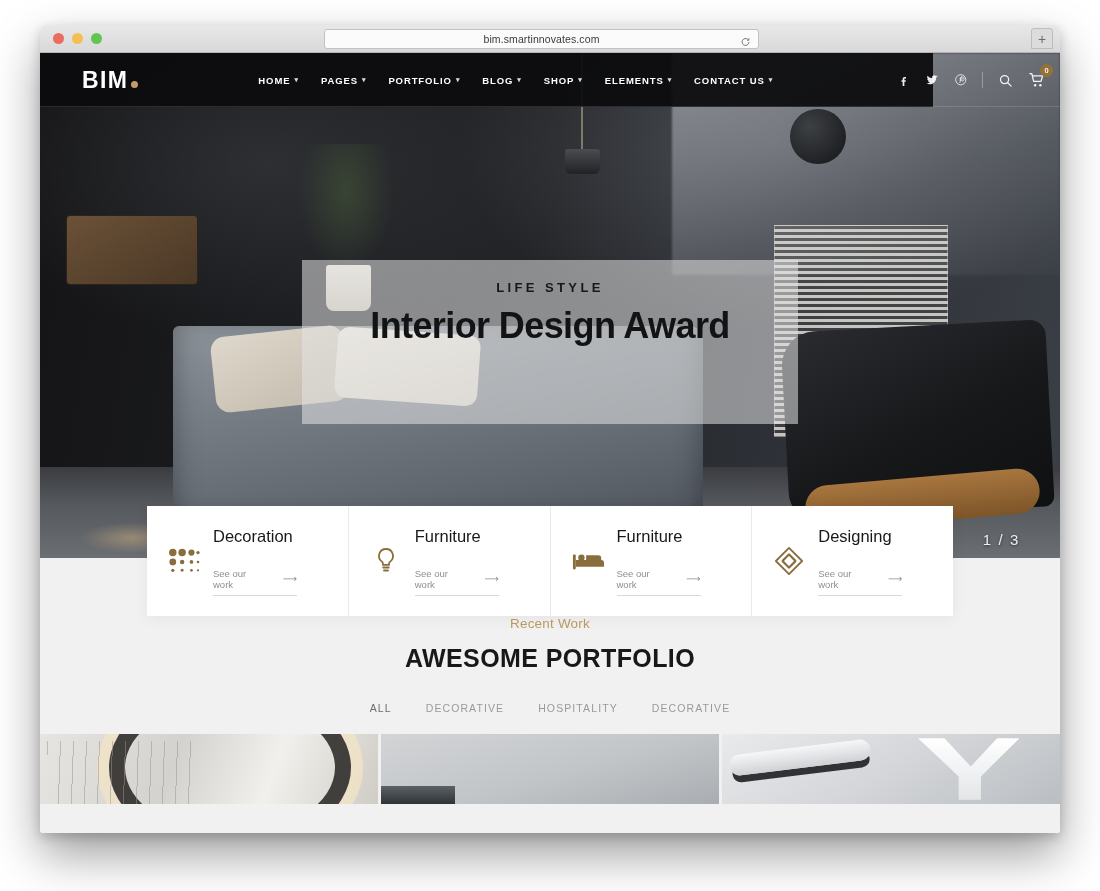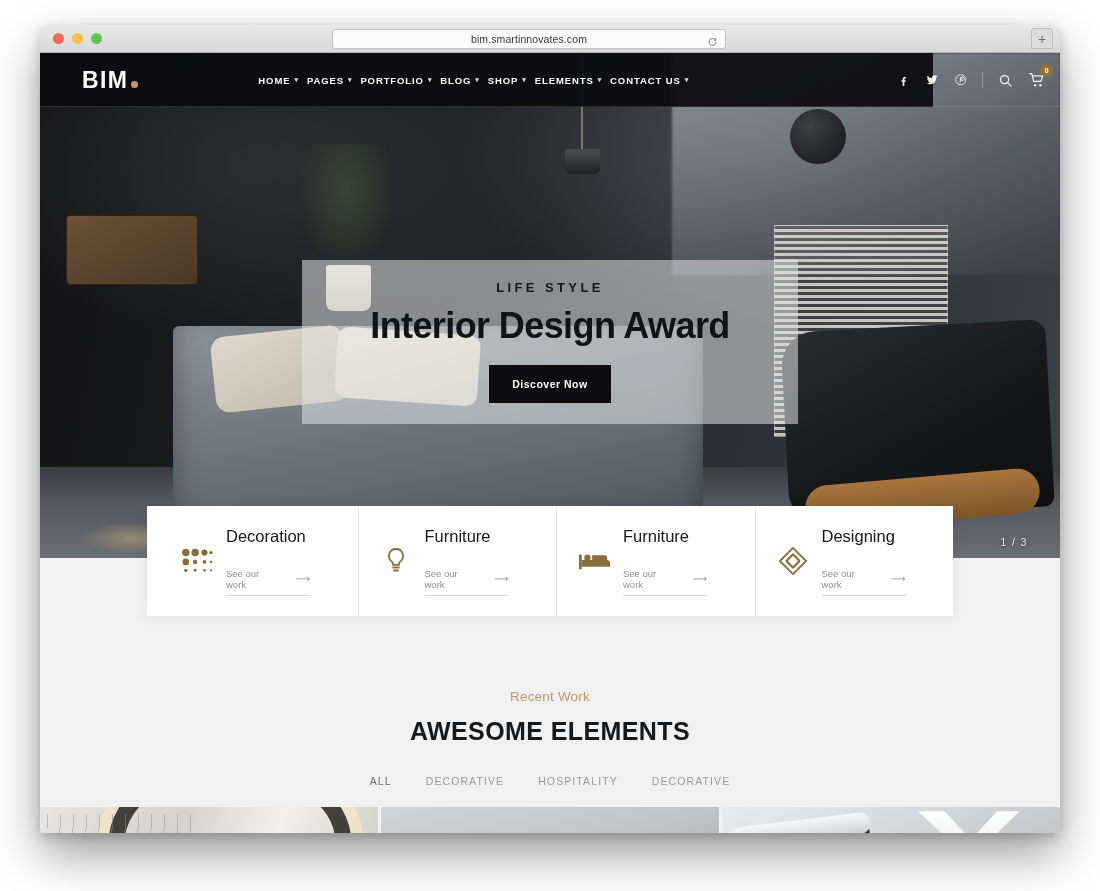--- a/index.html
+++ b/index.html
@@ -26,22 +26,22 @@
     background: linear-gradient(#e8e8e8, #d8d8d8);
     border-bottom: 1px solid #b4b4b4;
     display: flex; align-items: center;
   }
   .traffic { display: flex; gap: 8px; margin-left: 13px; }
   .dot { width: 11px; height: 11px; border-radius: 50%; }
   .dot.red { background: #ec6a5f; }
   .dot.yellow { background: #f4bf50; }
   .dot.green { background: #61c554; }
   .urlbar {
-    position: absolute; left: 292px; top: 4px;
-    width: 394px; height: 20px;
+    position: absolute; left: 284px; top: 4px;
+    width: 435px; height: 20px;
     background: #fbfbfb;
     border: 1px solid #c2c2c2;
     border-radius: 3px;
     display: flex; align-items: center; justify-content: center;
   }
   .urlbar .url-text {
     font-size: 10.5px; color: #3a3a3a; letter-spacing: 0.1px;
   }
   .reload {
     position: absolute; right: 7px; top: 50%; transform: translateY(-50%);
@@ -177,21 +177,21 @@
     font-size: 23px; font-weight: 700; letter-spacing: 1.4px;
     display: flex; align-items: baseline;
   }
   .logo-dot {
     width: 7px; height: 7px; border-radius: 50%;
     background: #c49a6c; margin-left: 3px;
   }
   .main-nav {
     position: relative; z-index: 2;
     margin-left: 120px;
-    display: flex; align-items: center; gap: 8px;
+    display: flex; align-items: center; gap: 22px;
   }
   .nav-item {
     color: #ffffff;
     font-size: 9.5px; font-weight: 700; letter-spacing: 0.9px;
     display: flex; align-items: center; gap: 4px;
     white-space: nowrap;
     cursor: pointer;
   }
   .caret { font-size: 7px; opacity: 0.85; }
   .header-right {
@@ -231,34 +231,33 @@
   }
   .hero-btn {
     margin-top: 18px;
     width: 122px; height: 38px;
     background: #0c0c0e; color: #fff;
     font-size: 10.5px; font-weight: 700; letter-spacing: 0.5px;
     display: flex; align-items: center; justify-content: center;
     border: none; cursor: pointer;
   }
   .slider-count {
-    position: absolute; right: 32px; bottom: 10px; z-index: 5;
-    color: #eceff1; font-size: 10px; letter-spacing: 1.6px;
+    position: absolute; right: 40px; bottom: 10px; z-index: 5;
+    color: #eceff1; font-size: 15px; letter-spacing: 1.6px;
     text-shadow: 0 1px 3px rgba(0,0,0,0.55);
   }
 
   
   .services {
     position: absolute; left: 107px; top: 453px;
     width: 806px; height: 110px;
     background: #ffffff;
     display: flex;
     z-index: 7;
     box-shadow: 0 2px 14px rgba(0,0,0,0.06);
-    padding-left: 13px;
   }
   .service {
     flex: 1;
     display: flex; align-items: center; gap: 12px;
     padding-left: 20px;
     border-right: 1px solid #eaeaea;
   }
   .service:last-child { border-right: none; }
   .svc-icon { width: 34px; height: 34px; color: #8a6d3d; flex: none; display: flex; align-items: center; justify-content: center; }
   .svc-body { display: flex; flex-direction: column; }
@@ -271,21 +270,20 @@
     display: flex; align-items: center; gap: 18px;
     cursor: pointer;
   }
   .svc-arrow { font-size: 10px; color: #8f8f8f; }
 
   
   .portfolio { position: absolute; left: 0; top: 563px; width: 100%; }
   .pf-kicker {
     text-align: center;
     font-size: 13.5px; color: #bd9a62; letter-spacing: 0.2px;
-    margin-top: 73px;
   }
   .pf-title {
     text-align: center;
     margin-top: 13px;
     font-size: 25px; font-weight: 700; letter-spacing: 0.4px; color: #17181a;
   }
   .pf-filters {
     margin-top: 29px;
     display: flex; justify-content: center; gap: 34px;
   }
@@ -456,21 +454,20 @@
               <circle cx="16.5" cy="19" r="1.6" fill="currentColor" stroke="none"></circle>
             </svg>
             <span class="cart-badge">0</span>
           </span>
         </div>
       </header>
 
       <div class="hero-card">
         <div class="hero-kicker">LIFE STYLE</div>
         <div class="hero-title">Interior Design Award</div>
-        <button class="hero-btn">Discover Now</button>
       </div>
 
       <div class="slider-count">1 / 3</div>
     </section>
 
     <section class="services">
 
       <div class="service">
         <span class="svc-icon">
           <svg viewBox="0 0 34 30" width="32" height="28" fill="currentColor">
@@ -545,21 +542,21 @@
             <span>See our work</span>
             <span class="svc-arrow">⟶</span>
           </div>
         </div>
       </div>
 
     </section>
 
     <section class="portfolio">
       <div class="pf-kicker">Recent Work</div>
-      <h2 class="pf-title">AWESOME ELEMENTS</h2>
+      <h2 class="pf-title">AWESOME PORTFOLIO</h2>
 
       <div class="pf-filters">
         <div class="pf-filter active">ALL</div>
         <div class="pf-filter">DECORATIVE</div>
         <div class="pf-filter">HOSPITALITY</div>
         <div class="pf-filter">DECORATIVE</div>
       </div>
 
       <div class="pf-grid">
         <div class="pf-tile t1"></div>

